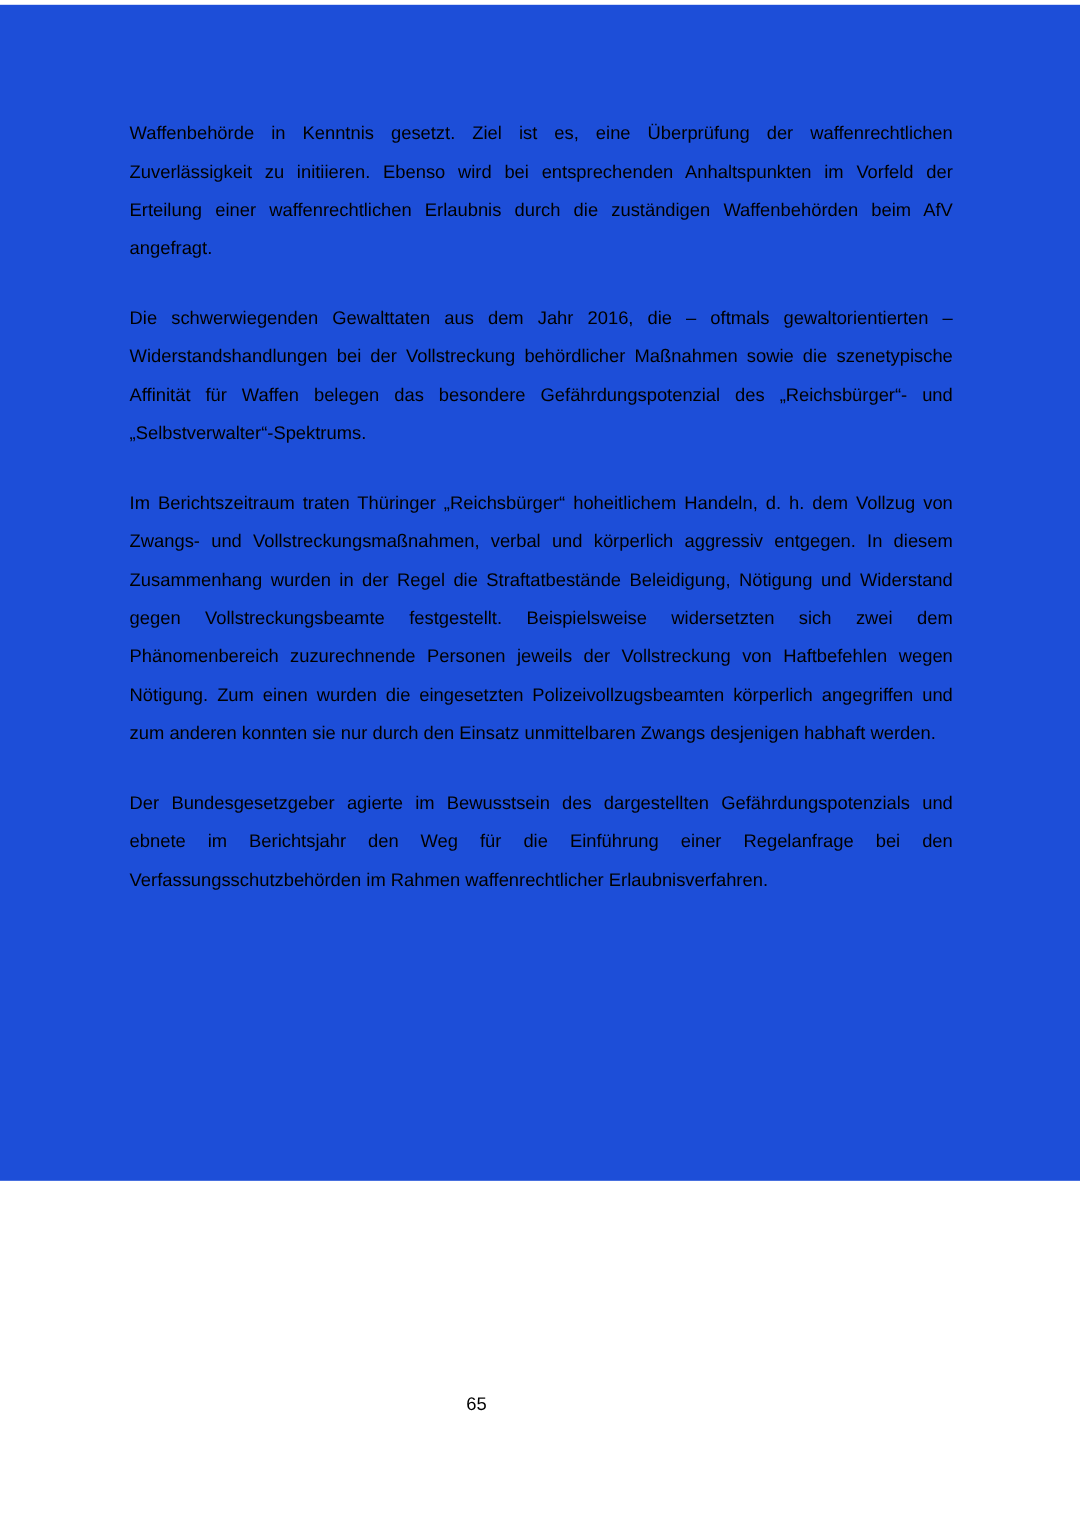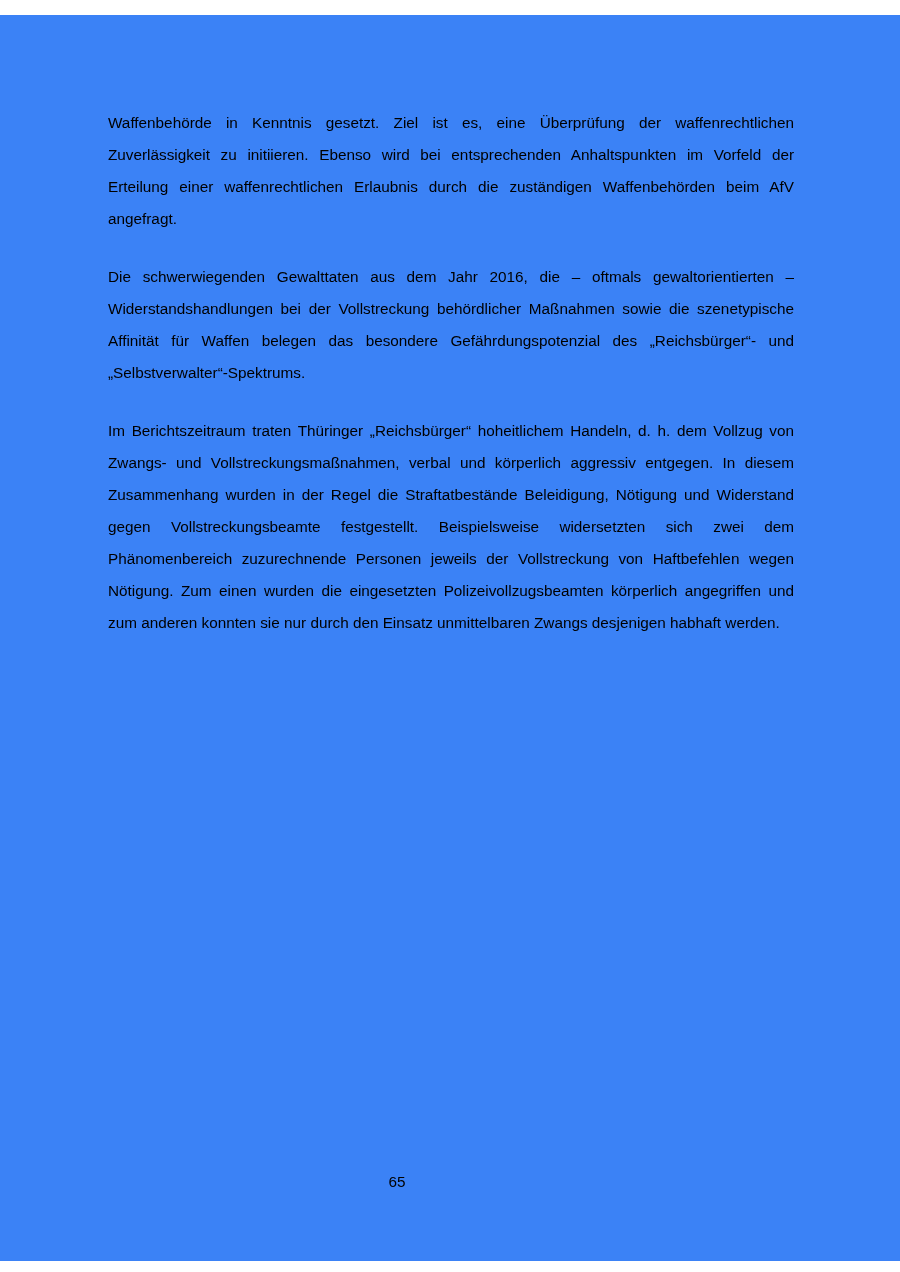--- a/index.html
+++ b/index.html
@@ -11,24 +11,24 @@
     height: 1272px;
     background: #ffffff;
     font-family: "Liberation Sans", sans-serif;
     color: #000000;
     position: relative;
     overflow: hidden;
   }
   .page {
     position: absolute;
     left: 0;
-    top: 15px;
+    top: 4px;
     width: 900px;
-    height: 1246px;
-    background: #3b82f6;
+    height: 980px;
+    background: #1d4ed8;
   }
   .content {
     position: absolute;
     left: 108px;
     top: 92px;
     width: 686px;
   }
   .para {
     font-size: 15.3px;
     line-height: 32px;
@@ -53,15 +53,16 @@
   }
 </style>
 </head>
 <body>
 
 <div class="page">
   <div class="content">
     <p class="para">Waffenbehörde in Kenntnis gesetzt. Ziel ist es, eine Überprüfung der waffenrechtlichen Zuverlässigkeit zu initiieren. Ebenso wird bei entsprechenden Anhaltspunkten im Vorfeld der Erteilung einer waffenrechtlichen Erlaubnis durch die zuständigen Waffenbehörden beim AfV angefragt.</p>
     <p class="para">Die schwerwiegenden Gewalttaten aus dem Jahr 2016, die – oftmals gewaltorientierten – Widerstandshandlungen bei der Vollstreckung behördlicher Maßnahmen sowie die szenetypische Affinität für Waffen belegen das besondere Gefährdungspotenzial des „Reichsbürger“- und „Selbstverwalter“-Spektrums.</p>
     <p class="para">Im Berichtszeitraum traten Thüringer „Reichsbürger“ hoheitlichem Handeln, d. h. dem Vollzug von Zwangs- und Vollstreckungsmaßnahmen, verbal und körperlich aggressiv entgegen. In diesem Zusammenhang wurden in der Regel die Straftatbestände Beleidigung, Nötigung und Widerstand gegen Vollstreckungsbeamte festgestellt. Beispielsweise widersetzten sich zwei dem Phänomenbereich zuzurechnende Personen jeweils der Vollstreckung von Haftbefehlen wegen Nötigung. Zum einen wurden die eingesetzten Polizeivollzugsbeamten körperlich angegriffen und zum anderen konnten sie nur durch den Einsatz unmittelbaren Zwangs desjenigen habhaft werden.</p>
+    <p class="para">Der Bundesgesetzgeber agierte im Bewusstsein des dargestellten Gefährdungspotenzials und ebnete im Berichtsjahr den Weg für die Einführung einer Regelanfrage bei den Verfassungsschutzbehörden im Rahmen waffenrechtlicher Erlaubnisverfahren.</p>
   </div>
   <div class="page-number">65</div>
 </div>
 
 </body></html>

